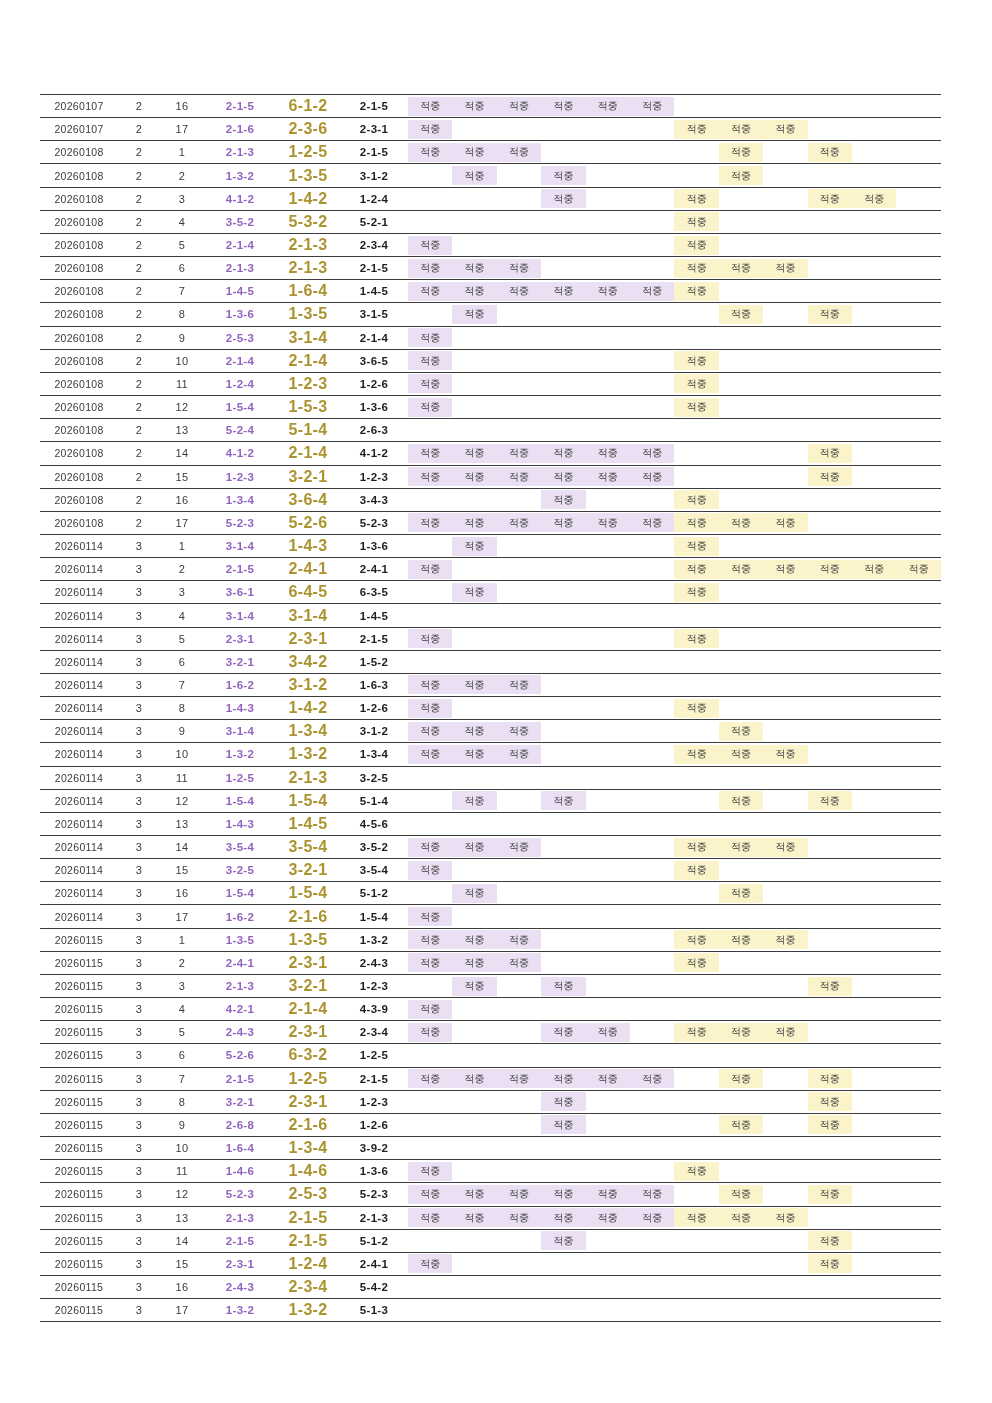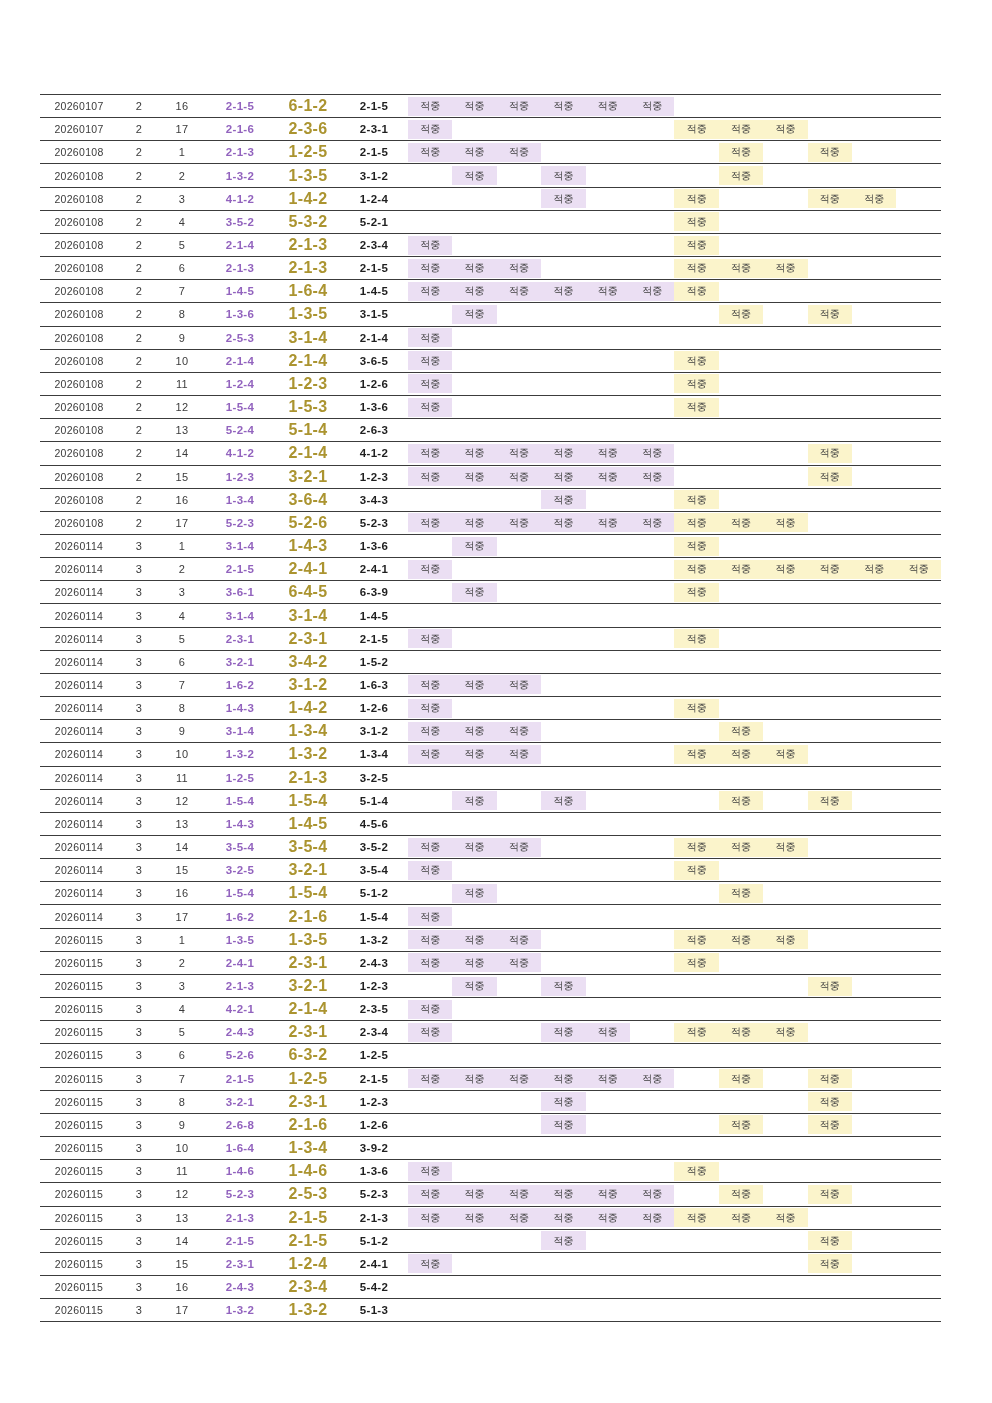--- a/index.html
+++ b/index.html
@@ -645,21 +645,21 @@
       <div class="slot">
         <div class="chip yellow">적중</div>
       </div>
     </div>
     <div class="row">
     <div class="cell date">20260114</div>
     <div class="cell round">3</div>
     <div class="cell game">3</div>
     <div class="cell pick1">3-6-1</div>
     <div class="cell pick2">6-4-5</div>
-    <div class="cell result">6-3-9</div>
+    <div class="cell result">6-3-5</div>
   <div class="slot"></div>
       <div class="slot">
         <div class="chip purple">적중</div>
       </div>
       <div class="slot"></div>
       <div class="slot"></div>
       <div class="slot"></div>
       <div class="slot"></div>
       <div class="slot">
         <div class="chip yellow">적중</div>
@@ -1099,21 +1099,21 @@
       </div>
       <div class="slot"></div>
       <div class="slot"></div>
     </div>
     <div class="row">
     <div class="cell date">20260115</div>
     <div class="cell round">3</div>
     <div class="cell game">4</div>
     <div class="cell pick1">4-2-1</div>
     <div class="cell pick2">2-1-4</div>
-    <div class="cell result">2-3-5</div>
+    <div class="cell result">4-3-9</div>
   <div class="slot">
         <div class="chip purple">적중</div>
       </div>
       <div class="slot"></div>
       <div class="slot"></div>
       <div class="slot"></div>
       <div class="slot"></div>
       <div class="slot"></div>
       <div class="slot"></div>
       <div class="slot"></div>

